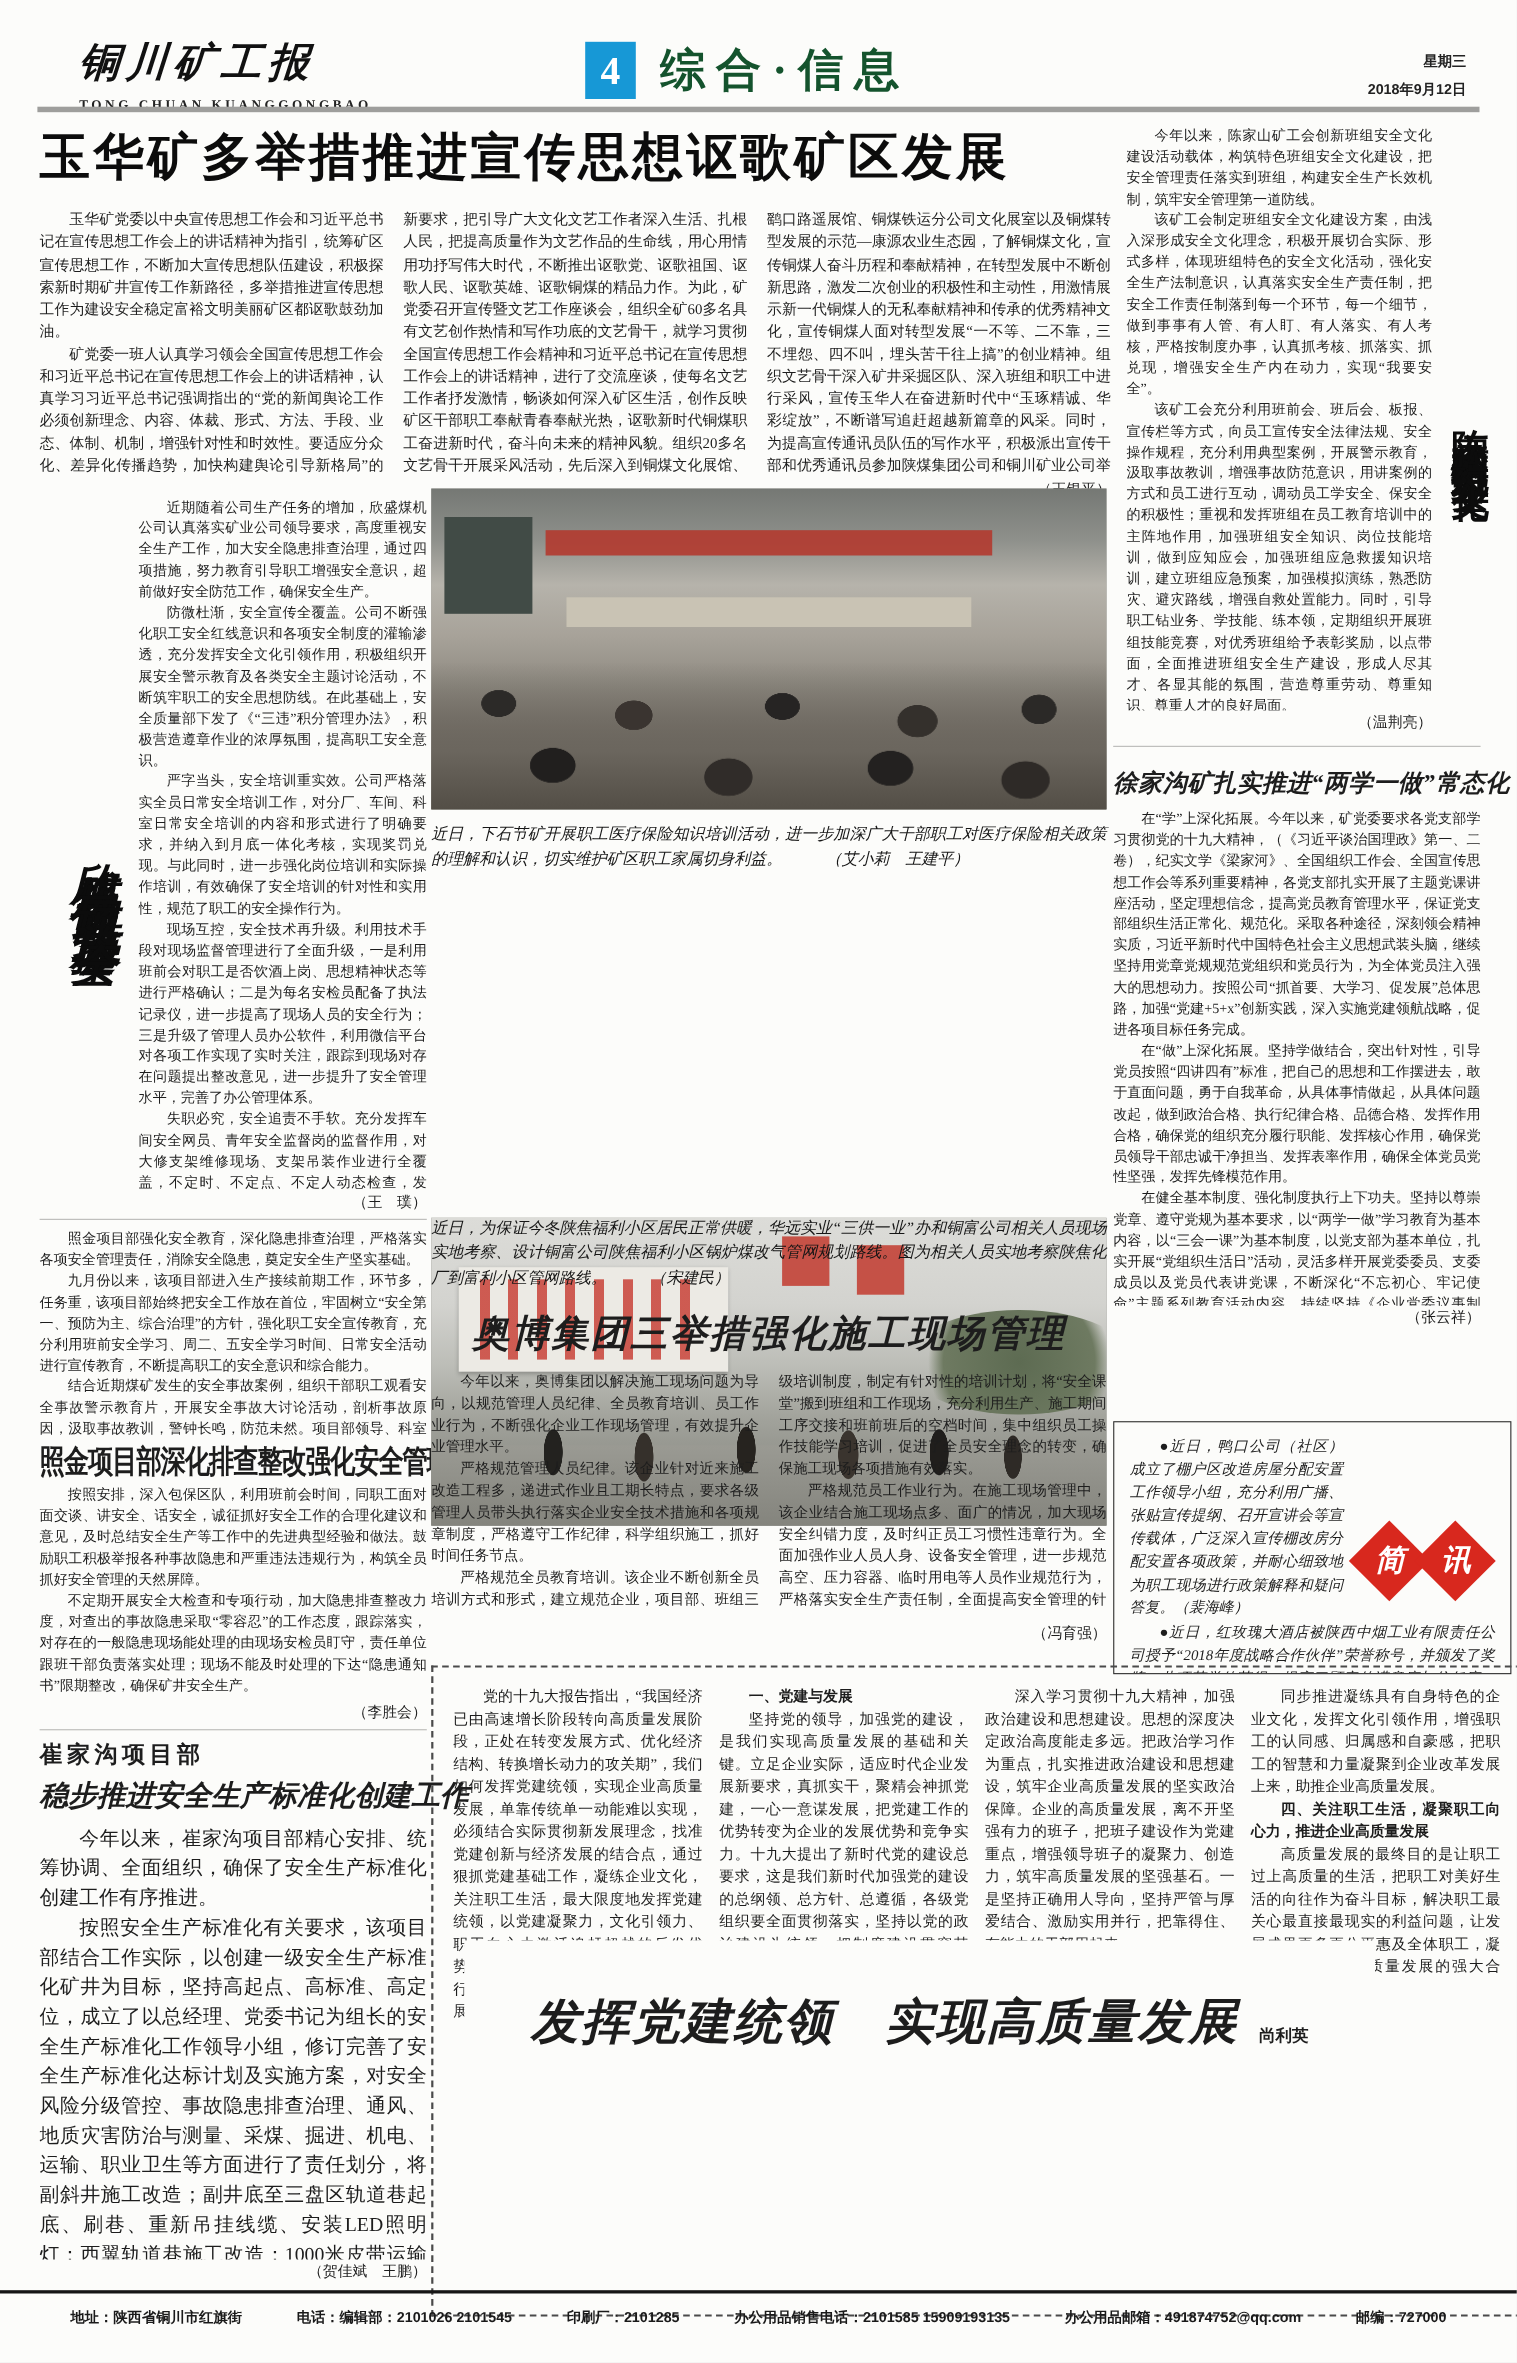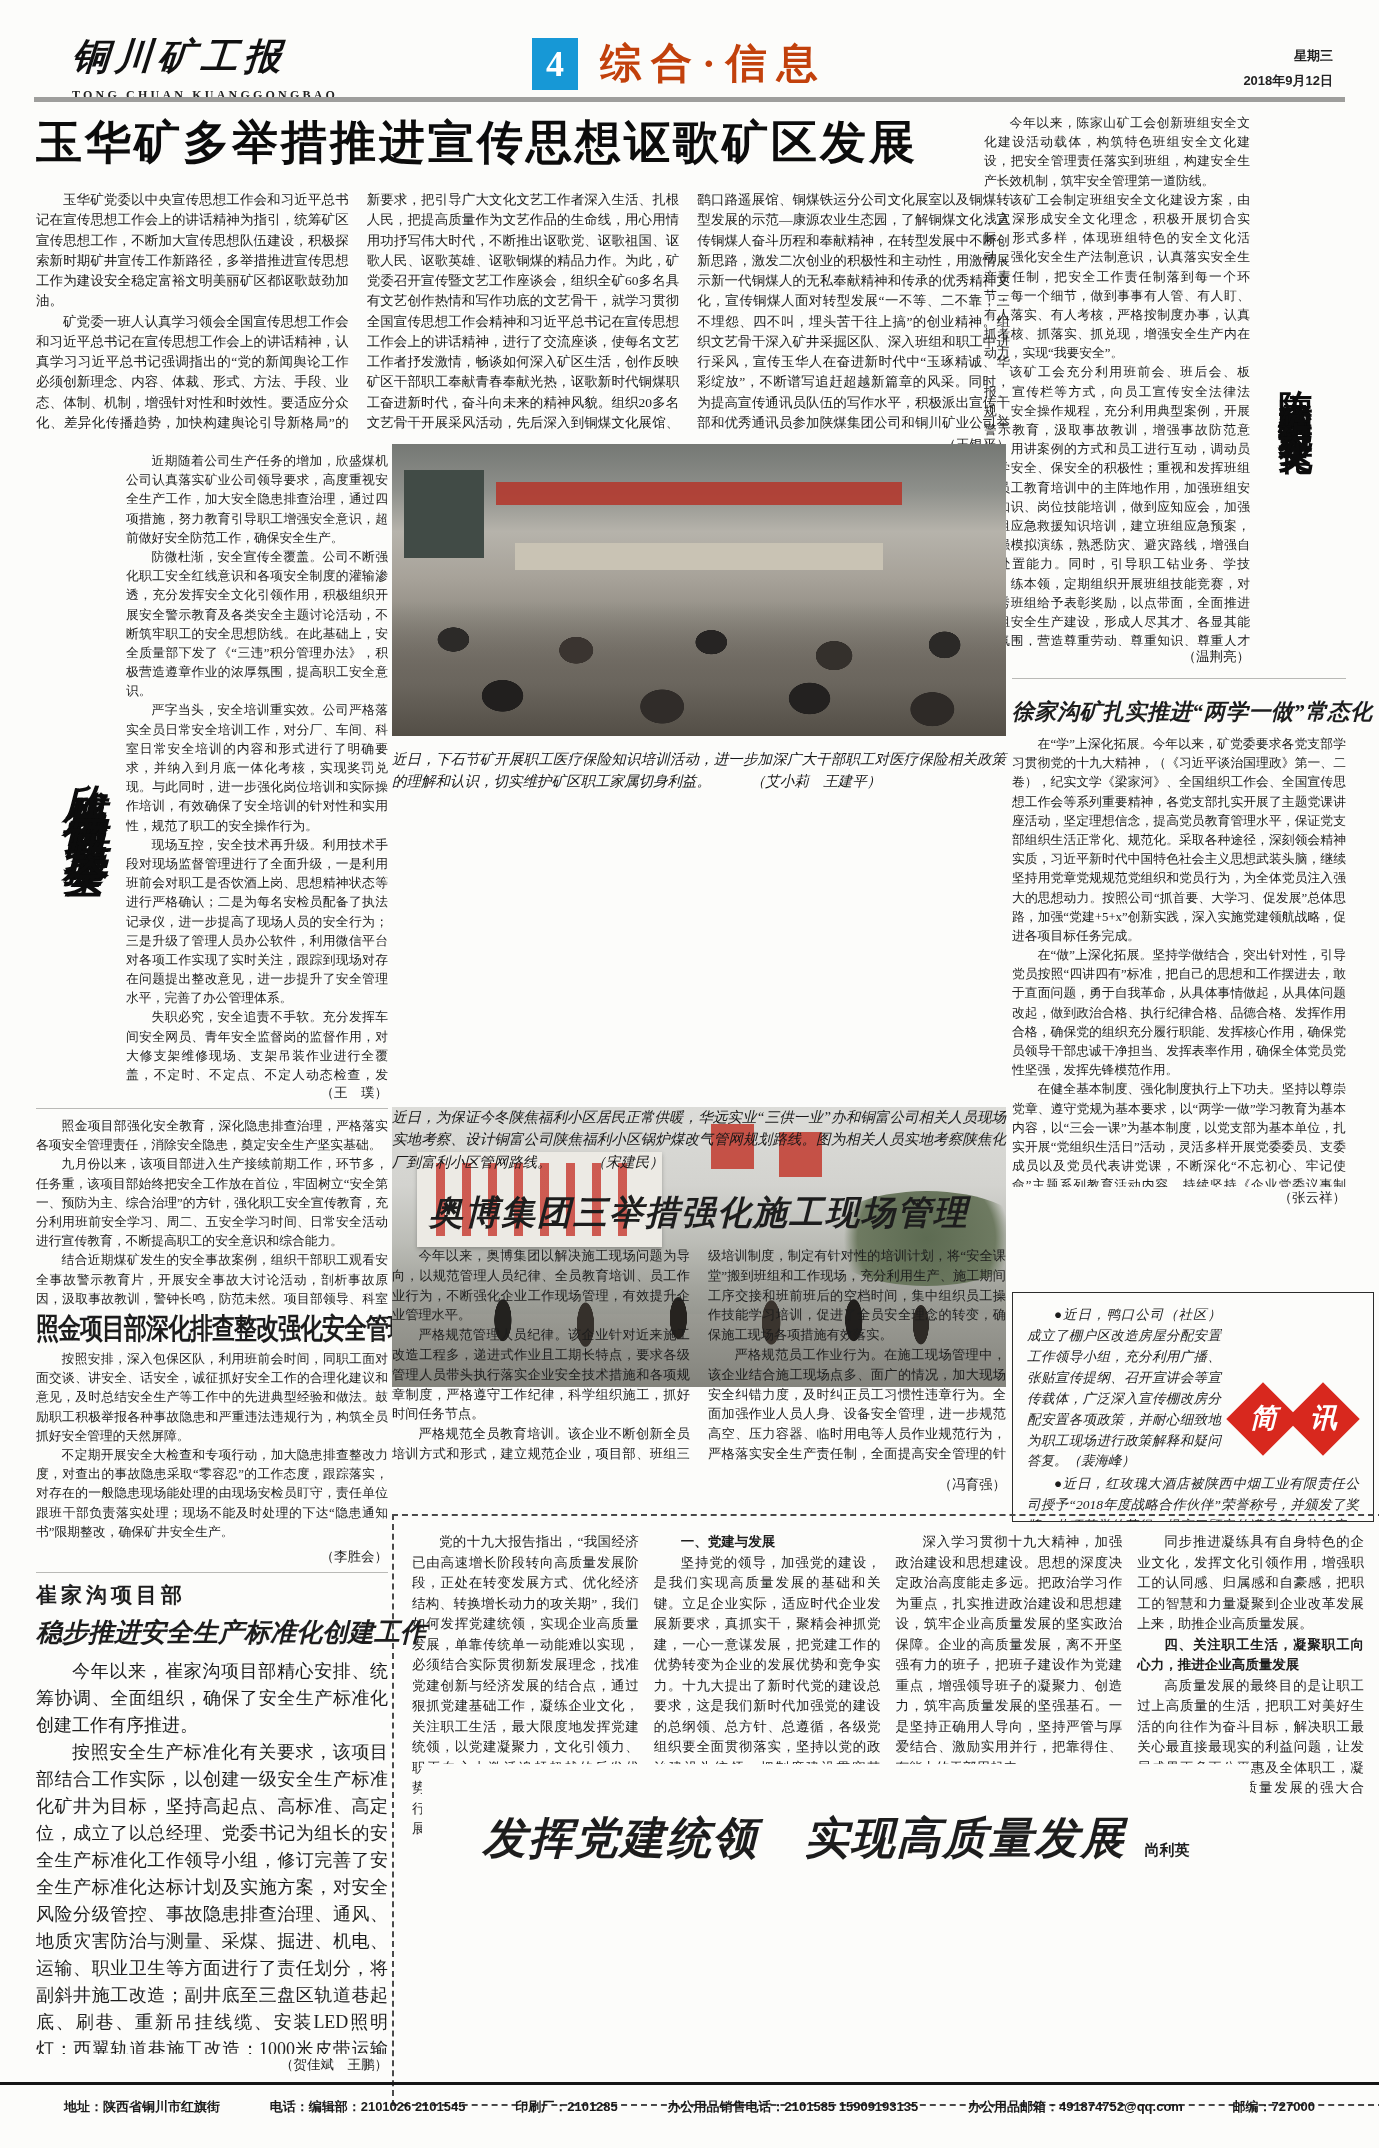--- a/index.html
+++ b/index.html
@@ -7,21 +7,21 @@
         font-family:"Liberation Serif","DejaVu Serif",serif;color:#1d1d1d;overflow:hidden;}
   .abs{position:absolute;}
 
   
   .masthead-title{font-size:37px;font-weight:900;font-style:italic;letter-spacing:6px;color:#111;
                   transform:skewX(-4deg);}
   .masthead-pinyin{font-size:12px;font-weight:bold;letter-spacing:3.2px;color:#222;margin-top:6px;
                    font-family:"Liberation Serif",serif;}
   .pageno-box{width:46px;height:52px;background:#1798d6;color:#fff;display:flex;align-items:center;
               justify-content:center;font-size:36px;font-weight:bold;}
-  .section-title{font-size:41px;font-weight:900;letter-spacing:10px;color:#c2410c;}
+  .section-title{font-size:41px;font-weight:900;letter-spacing:10px;color:#14532d;}
   .dateblock{font-family:"Liberation Sans",sans-serif;font-size:13px;font-weight:bold;color:#222;
              text-align:right;line-height:1.9;}
   .head-rule{height:5px;background:#9e9e9c;}
 
   
   .bt{font-size:13.5px;line-height:1.5;text-align:justify;}
   .bt p{margin:0;text-indent:2em;}
   .byline{text-align:right;font-size:13.5px;margin-top:2px;}
   .clip{overflow:hidden;}
 
@@ -123,21 +123,21 @@
   <div class="abs" style="left:36px;top:112px;width:974px;">
     <div class="h-yuhua">玉华矿多举措推进宣传思想讴歌矿区发展</div>
     <div class="bt clip" style="margin-top:16px;height:244px;column-count:3;column-gap:18px;">
 
     <p>玉华矿党委以中央宣传思想工作会和习近平总书记在宣传思想工作会上的讲话精神为指引，统筹矿区宣传思想工作，不断加大宣传思想队伍建设，积极探索新时期矿井宣传工作新路径，多举措推进宣传思想工作为建设安全稳定富裕文明美丽矿区都讴歌鼓劲加油。</p>
         <p>矿党委一班人认真学习领会全国宣传思想工作会和习近平总书记在宣传思想工作会上的讲话精神，认真学习习近平总书记强调指出的“党的新闻舆论工作必须创新理念、内容、体裁、形式、方法、手段、业态、体制、机制，增强针对性和时效性。要适应分众化、差异化传播趋势，加快构建舆论引导新格局”的新要求，把引导广大文化文艺工作者深入生活、扎根人民，把提高质量作为文艺作品的生命线，用心用情用功抒写伟大时代，不断推出讴歌党、讴歌祖国、讴歌人民、讴歌英雄、讴歌铜煤的精品力作。为此，矿党委召开宣传暨文艺工作座谈会，组织全矿60多名具有文艺创作热情和写作功底的文艺骨干，就学习贯彻全国宣传思想工作会精神和习近平总书记在宣传思想工作会上的讲话精神，进行了交流座谈，使每名文艺工作者抒发激情，畅谈如何深入矿区生活，创作反映矿区干部职工奉献青春奉献光热，讴歌新时代铜煤职工奋进新时代，奋斗向未来的精神风貌。组织20多名文艺骨干开展采风活动，先后深入到铜煤文化展馆、鹞口路遥展馆、铜煤铁运分公司文化展室以及铜煤转型发展的示范—康源农业生态园，了解铜煤文化，宣传铜煤人奋斗历程和奉献精神，在转型发展中不断创新思路，激发二次创业的积极性和主动性，用激情展示新一代铜煤人的无私奉献精神和传承的优秀精神文化，宣传铜煤人面对转型发展“一不等、二不靠，三不埋怨、四不叫，埋头苦干往上搞”的创业精神。组织文艺骨干深入矿井采掘区队、深入班组和职工中进行采风，宣传玉华人在奋进新时代中“玉琢精诚、华彩绽放”，不断谱写追赶超越新篇章的风采。同时，为提高宣传通讯员队伍的写作水平，积极派出宣传干部和优秀通讯员参加陕煤集团公司和铜川矿业公司举办的新闻舆论培训班，邀请知名媒体的知名记者、编辑和老师，先后多次来矿举办通讯员新闻写作技巧培训班，从新闻写作技巧、新闻摄影技巧、舆情应对等多方面现场教学，大大提高了宣传通讯员队伍的写作水平，为矿井新闻宣传和文艺创作开创了新天地。</p>
       </div>
     <div class="byline">（王银平）</div>
   </div>
 
-  <div class="abs" style="left:984px;top:114px;width:334px;height:552px;display:flex;gap:12px;">
+  <div class="abs" style="left:1024px;top:114px;width:334px;height:552px;display:flex;">
     <div style="flex:1;display:flex;flex-direction:column;">
       <div class="bt clip" style="font-size:12.8px;flex:1;">
 
       <p>今年以来，陈家山矿工会创新班组安全文化建设活动载体，构筑特色班组安全文化建设，把安全管理责任落实到班组，构建安全生产长效机制，筑牢安全管理第一道防线。</p>
           <p>该矿工会制定班组安全文化建设方案，由浅入深形成安全文化理念，积极开展切合实际、形式多样，体现班组特色的安全文化活动，强化安全生产法制意识，认真落实安全生产责任制，把安全工作责任制落到每一个环节，每一个细节，做到事事有人管、有人盯、有人落实、有人考核，严格按制度办事，认真抓考核、抓落实、抓兑现，增强安全生产内在动力，实现“我要安全”。</p>
           <p>该矿工会充分利用班前会、班后会、板报、宣传栏等方式，向员工宣传安全法律法规、安全操作规程，充分利用典型案例，开展警示教育，汲取事故教训，增强事故防范意识，用讲案例的方式和员工进行互动，调动员工学安全、保安全的积极性；重视和发挥班组在员工教育培训中的主阵地作用，加强班组安全知识、岗位技能培训，做到应知应会，加强班组应急救援知识培训，建立班组应急预案，加强模拟演练，熟悉防灾、避灾路线，增强自救处置能力。同时，引导职工钻业务、学技能、练本领，定期组织开展班组技能竞赛，对优秀班组给予表彰奖励，以点带面，全面推进班组安全生产建设，形成人尽其才、各显其能的氛围，营造尊重劳动、尊重知识、尊重人才的良好局面。</p>
         </div>
       <div class="byline">（温荆亮）</div>
     </div>
     <div class="vhead vh-chen" style="width:56px;">陈家山矿构筑特色班组安全文化</div>

